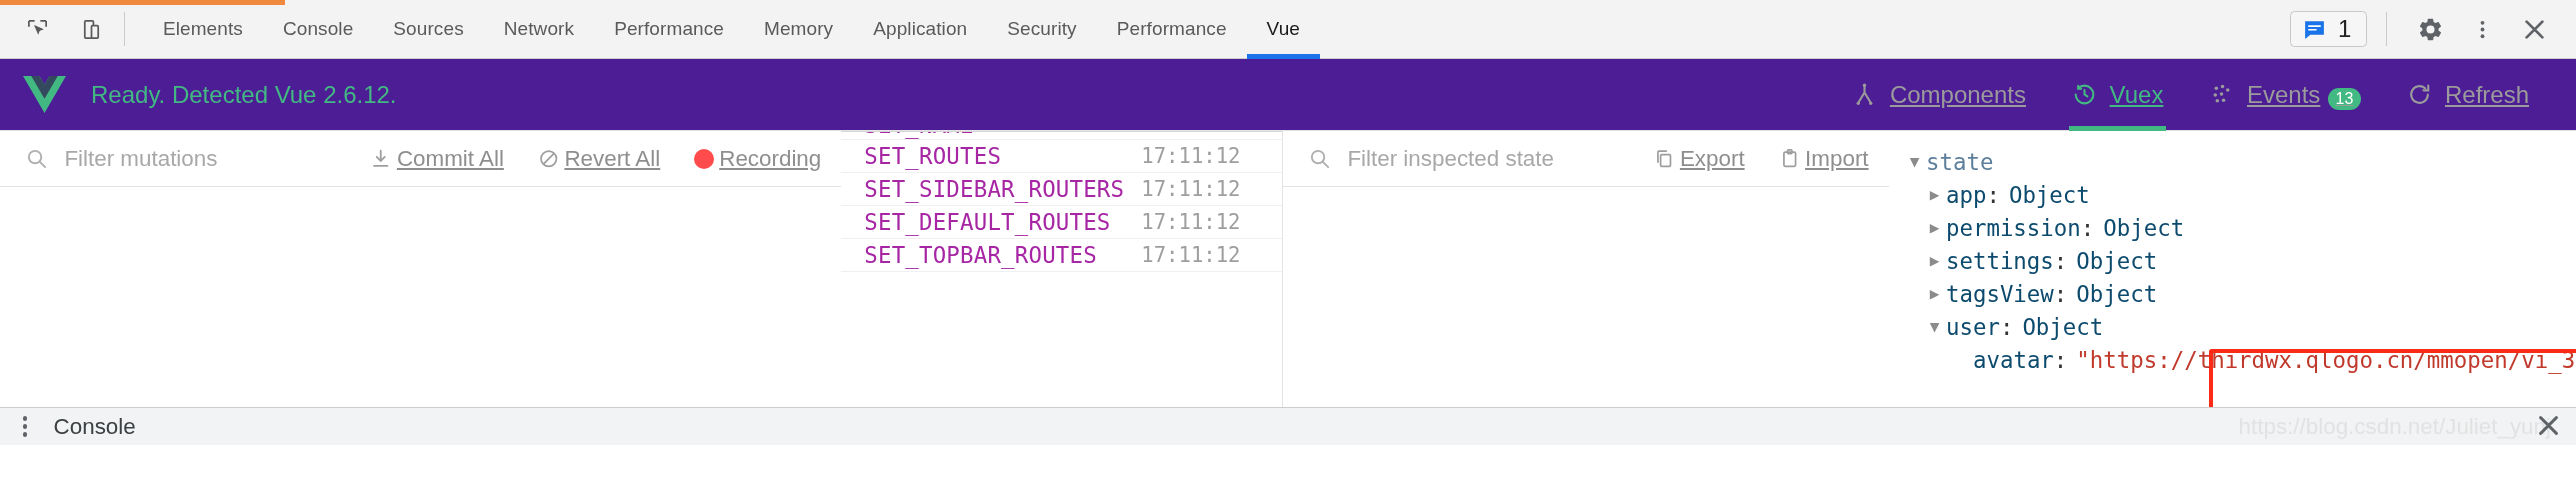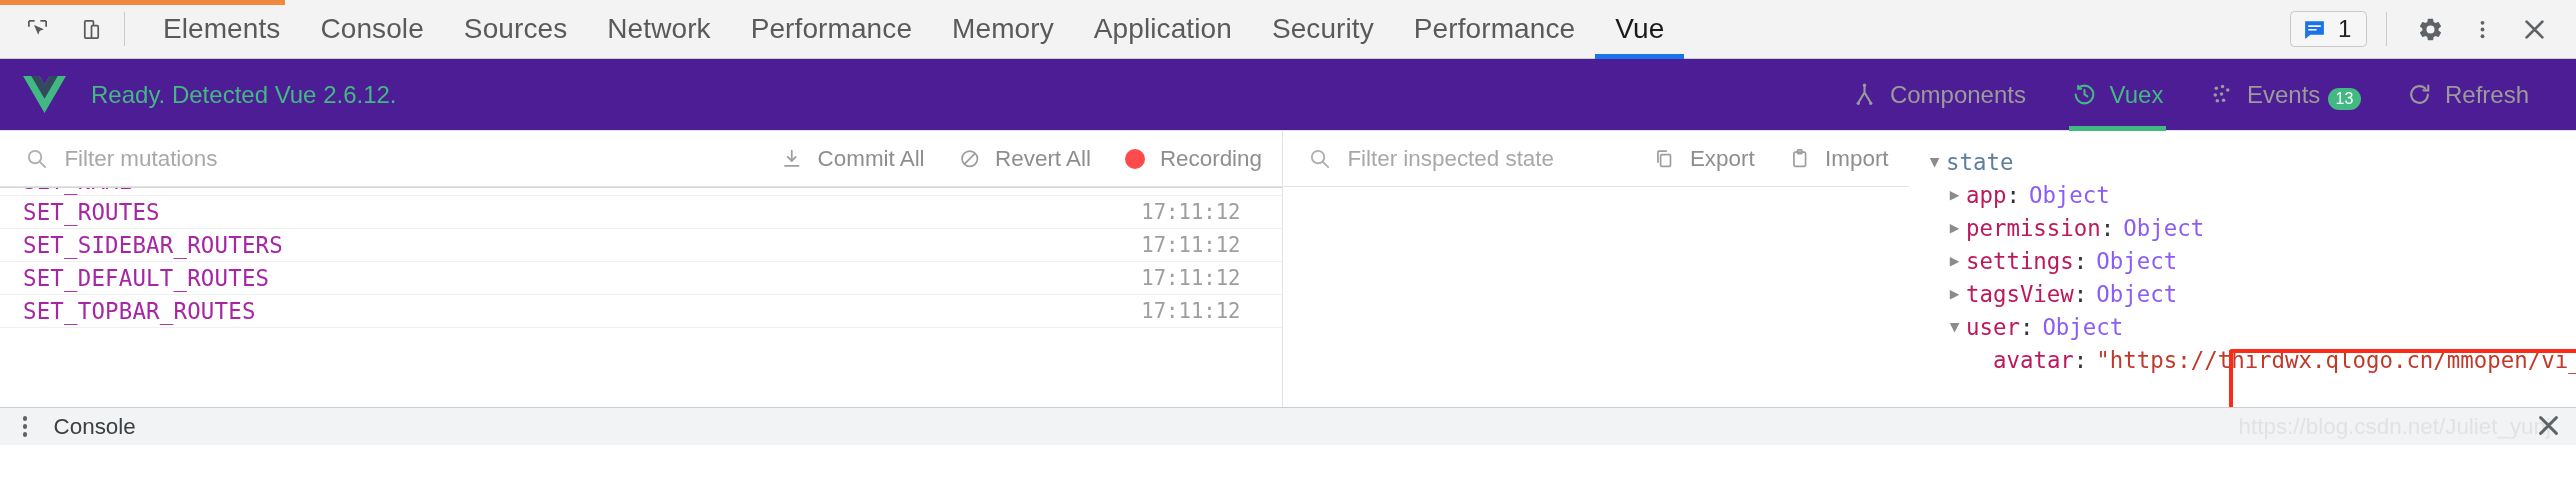--- a/index.html
+++ b/index.html
@@ -47,21 +47,21 @@
   }
   .panel-tabs {
     display: flex;
     align-items: stretch;
     height: 59px;
   }
   .panel-tab {
     display: flex;
     align-items: center;
     padding: 0 20px;
-    font-size: 28px;
+    font-size: 19px;
     color: #5a5a5a;
     letter-spacing: 0.1px;
     position: relative;
     white-space: nowrap;
   }
   .panel-tab.active {
     color: #1a1a1a;
   }
   .panel-tab.active::after {
     content: "";
@@ -136,20 +136,21 @@
   }
   .vue-nav-item {
     display: flex;
     align-items: center;
     gap: 12.6px;
     padding: 0 23px;
     font-size: 24px;
     color: #9b9b9b;
     position: relative;
     white-space: nowrap;
+    text-decoration: underline;
   }
   .vue-nav-item .nico { color: #9b9b9b; display:flex; align-items:center;}
   .vue-nav-item.active { color: #42b983; justify-content: flex-end; }
   .vue-nav-item.active .nico { color: #42b983; }
   .vue-nav-item.active::after {
     content: "";
     position: absolute;
     left: 20px; right: 20px; bottom: 0;
     height: 4.5px;
     background: #42b983;
@@ -169,21 +170,21 @@
   
   .panes {
     display: flex;
     height: 276px;
     box-sizing: border-box;
   }
   .pane-left {
     width: 1283px;
     border-right: 0.9px solid #e3e3e3;
     display: flex;
-    flex-direction: column;
+    flex-direction: row;
     box-sizing: border-box;
   }
   .pane-right {
     flex: 1;
     display: flex;
     flex-direction: row;
     min-width: 0;
     box-sizing: border-box;
   }
   .filter-bar {
@@ -218,23 +219,24 @@
   .bar-actions {
     display: flex;
     align-items: center;
     gap: 34px;
     margin-left: 18px;
     white-space: nowrap;
   }
   .bar-action {
     display: flex;
     align-items: center;
-    gap: 15px;
+    gap: 5px;
     font-size: 22.4px;
     color: #8e8e8e;
+    text-decoration: underline;
   }
   .bar-action .aico { display:flex; align-items:center; color:#9e9e9e; }
   .rec-dot {
     width: 20px; height: 20px;
     border-radius: 50%;
     background: #ff4b4b;
     display: inline-block;
   }
 
   
@@ -295,23 +297,23 @@
   .caret {
     width: 23px;
     display: inline-flex;
     justify-content: center;
     align-items: center;
     color: #8b8b8b;
     font-size: 16px;
     flex: 0 0 auto;
   }
   .tree-root-label { color: #5e7f9b; }
-  .tree-key { color: #be185d; }
+  .tree-key { color: #0c4a6e; }
   .tree-colon { color: #333; }
-  .tree-type { color: #8b5cf6; margin-left: 9px; }
+  .tree-type { color: #0c4a6e; margin-left: 9px; }
   .tree-string { color: #c0392b; }
   .indent1 { padding-left: 20px; }
   .indent2 { padding-left: 70px; }
 
   
   .annot-rect {
     position: absolute;
     border: 4.5px solid #fc2b18;
     border-radius: 2.7px;
     pointer-events: none;

